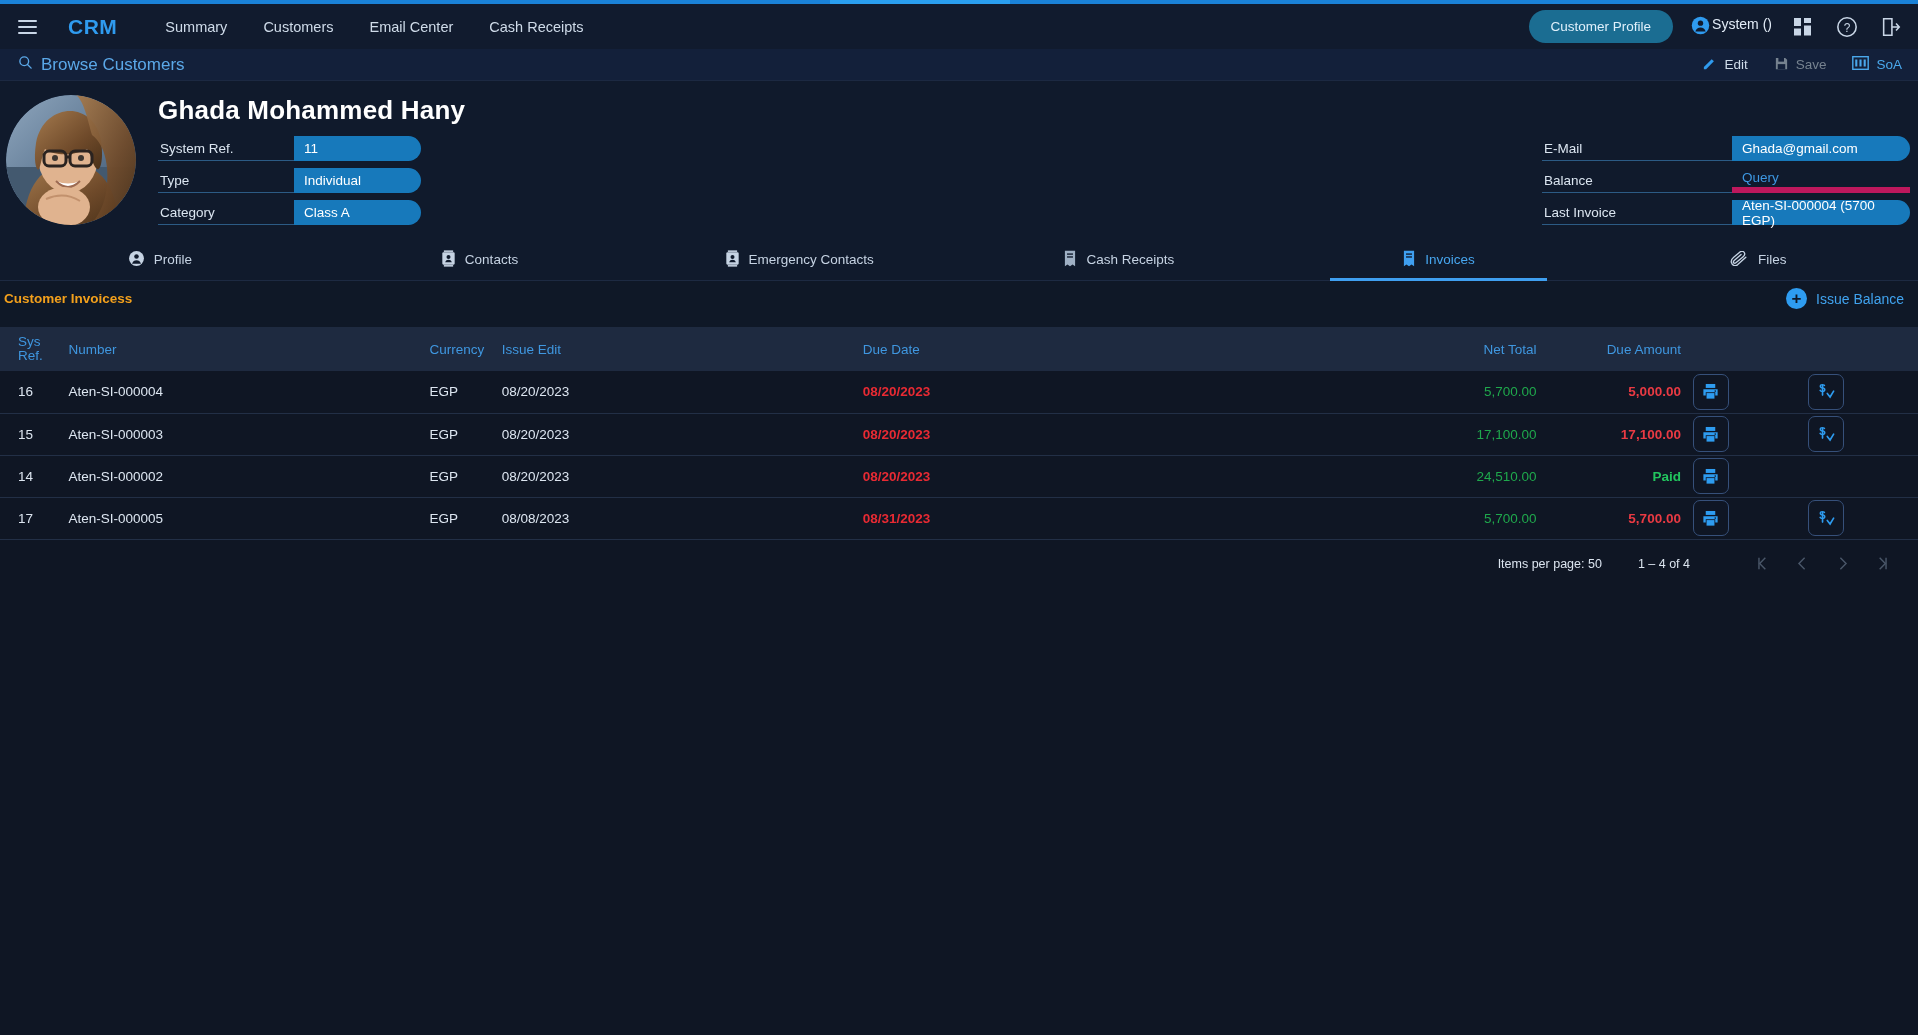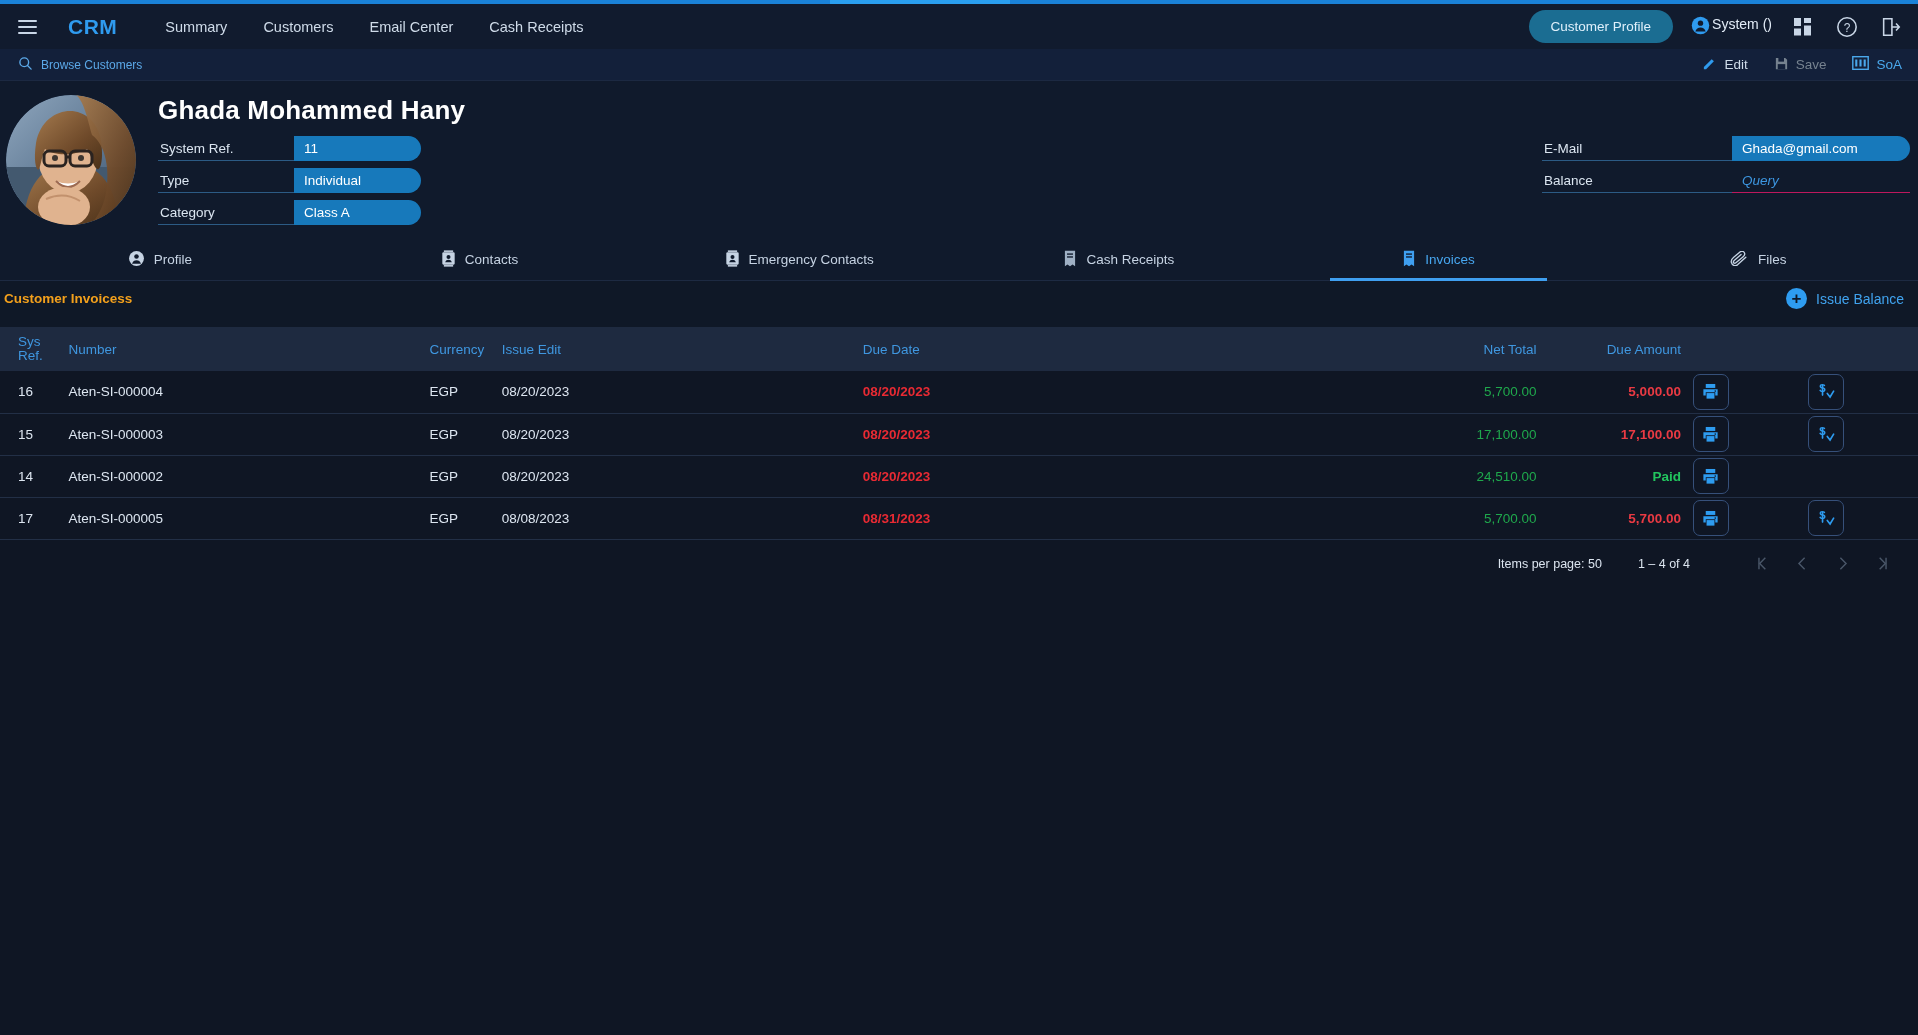--- a/index.html
+++ b/index.html
@@ -40,21 +40,21 @@
   }
   .user-box { display: flex; align-items: flex-start; gap: 2px; color: #e3ecf7; font-size: 14px; cursor: pointer; }
   .icon-btn { width: 26px; height: 26px; display: flex; align-items: center; justify-content: center; cursor: pointer; }
 
   
   .subbar {
     height: 32px; background: #13203a;
     display: flex; align-items: center; padding: 0 16px 0 18px;
     border-bottom: 1px solid #1c2942;
   }
-  .browse { display: flex; align-items: center; gap: 8px; color: #5ba8e8; font-size: 12px; cursor: pointer; }
+  .browse { display: flex; align-items: center; gap: 8px; color: #5ba8e8; font-size: 17px; cursor: pointer; }
   .subbar-right { margin-left: auto; display: flex; align-items: center; gap: 26px; }
   .act { display: flex; align-items: center; gap: 7px; font-size: 13.5px; cursor: pointer; }
   .act.edit { color: #cfdcea; }
   .act.save { color: #76828f; }
   .act.soa { color: #4aa8ec; font-weight: normal; }
 
   
   .profile-head {
     position: relative; height: 158px;
     background: #101a2c;
@@ -83,22 +83,21 @@
   }
   .fields-left .flabel { width: 136px; }
   .fields-right .flabel { width: 190px; }
   .fval {
     flex: 1 1 auto; background: #1779bb; color: #ffffff;
     font-size: 13.5px; display: flex; align-items: center;
     padding-left: 10px; border-radius: 0 13px 13px 0;
   }
   .fval.plain {
     background: transparent; color: #3d97e2; border-radius: 0;
-    border-bottom: 1px solid #be185d;
-    font-style: italic;
+    border-bottom: 6px solid #be185d;
   }
 
   
   .tabs {
     display: flex; background: #101a2c;
     border-bottom: 1px solid #1d2a42; height: 42px;
   }
   .tab {
     flex: 1 1 0; display: flex; align-items: center; justify-content: center;
     gap: 9px; font-size: 13.5px; color: #c6d3e3; cursor: pointer;
@@ -326,20 +325,24 @@
 
   <div class="fields-right">
     <div class="frow">
       <div class="flabel">E-Mail</div>
       <div class="fval">Ghada@gmail.com</div>
     </div>
     <div class="frow">
       <div class="flabel">Balance</div>
       <div class="fval plain">Query</div>
     </div>
+    <div class="frow">
+      <div class="flabel">Last Invoice</div>
+      <div class="fval">Aten-SI-000004 (5700 EGP)</div>
+    </div>
   </div>
 </div>
 
 <div class="tabs">
   <div class="tab">
     <span>
       <svg width="17" height="17" viewBox="0 0 24 24">
           <circle cx="12" cy="12" r="10.5" fill="#c6d3e3"></circle>
           <circle cx="12" cy="9.2" r="3.2" fill="#101a2c"></circle>
           <path d="M5.7 19.3c1-3.2 3.3-4.8 6.3-4.8s5.3 1.6 6.3 4.8z" fill="#101a2c"></path>

